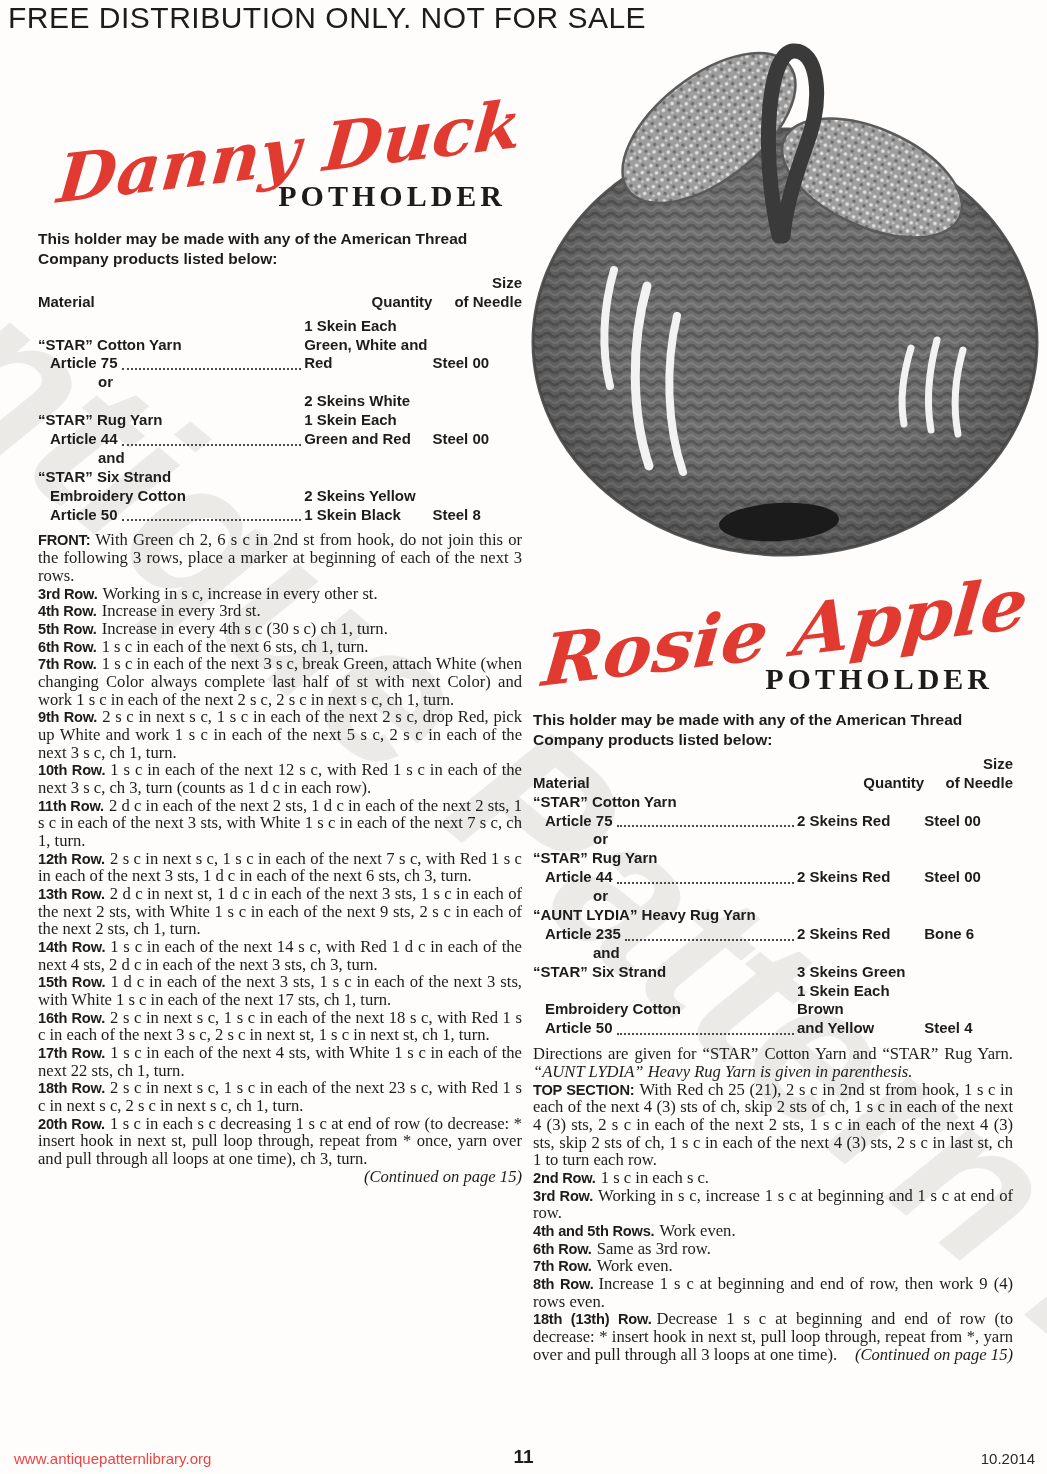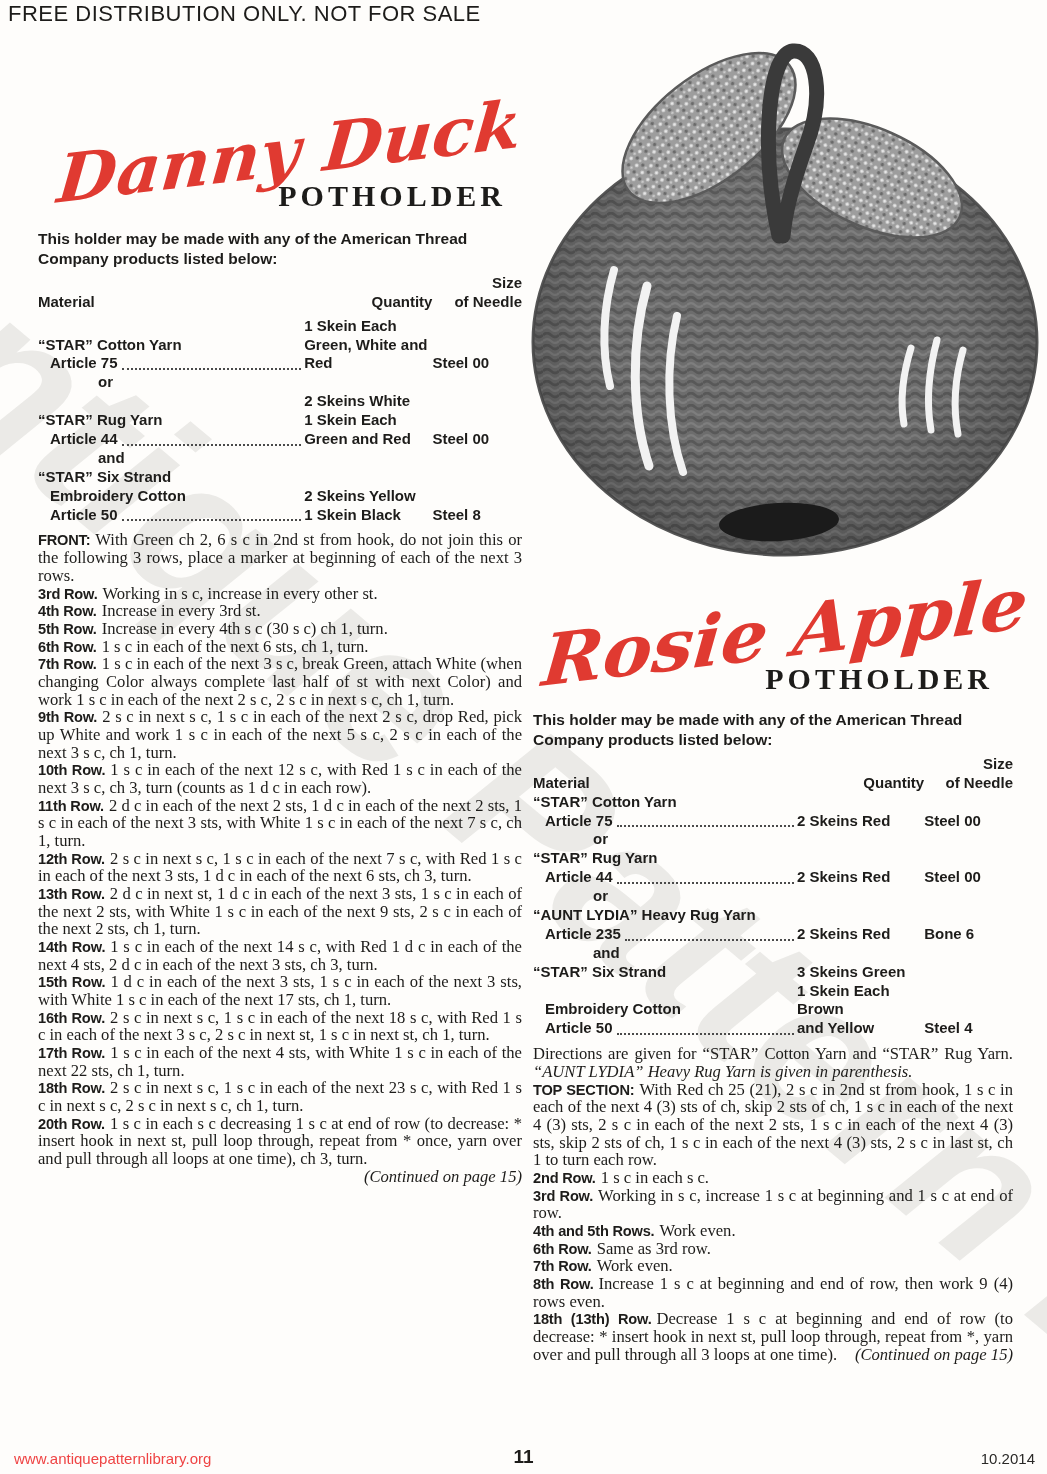--- a/index.html
+++ b/index.html
@@ -3,21 +3,21 @@
 <meta charset="utf-8">
 <style>
   html,body{margin:0;padding:0;}
   body{
     width:1047px;height:1474px;position:relative;overflow:hidden;
     background:#fefdfb;color:#1d1c1a;
     font-family:"Liberation Sans",sans-serif;
   }
   .notice{
     position:absolute;top:1px;left:8px;z-index:3;
-    font-size:22px;letter-spacing:.5px;font-weight:400;text-align:right;
+    font-size:30px;letter-spacing:.5px;font-weight:400;text-align:right;
   }
   .watermark{
     position:absolute;top:150px;left:-70px;z-index:0;
     font-family:"Liberation Sans",sans-serif;font-style:italic;font-weight:bold;
     font-size:205px;white-space:nowrap;color:rgba(110,108,104,.13);
     transform:rotate(40deg);transform-origin:0 0;pointer-events:none;
   }
   .col-left{position:absolute;left:38px;top:84px;width:484px;z-index:1;}
   .col-right{position:absolute;left:533px;top:20px;width:480px;z-index:1;}
 

